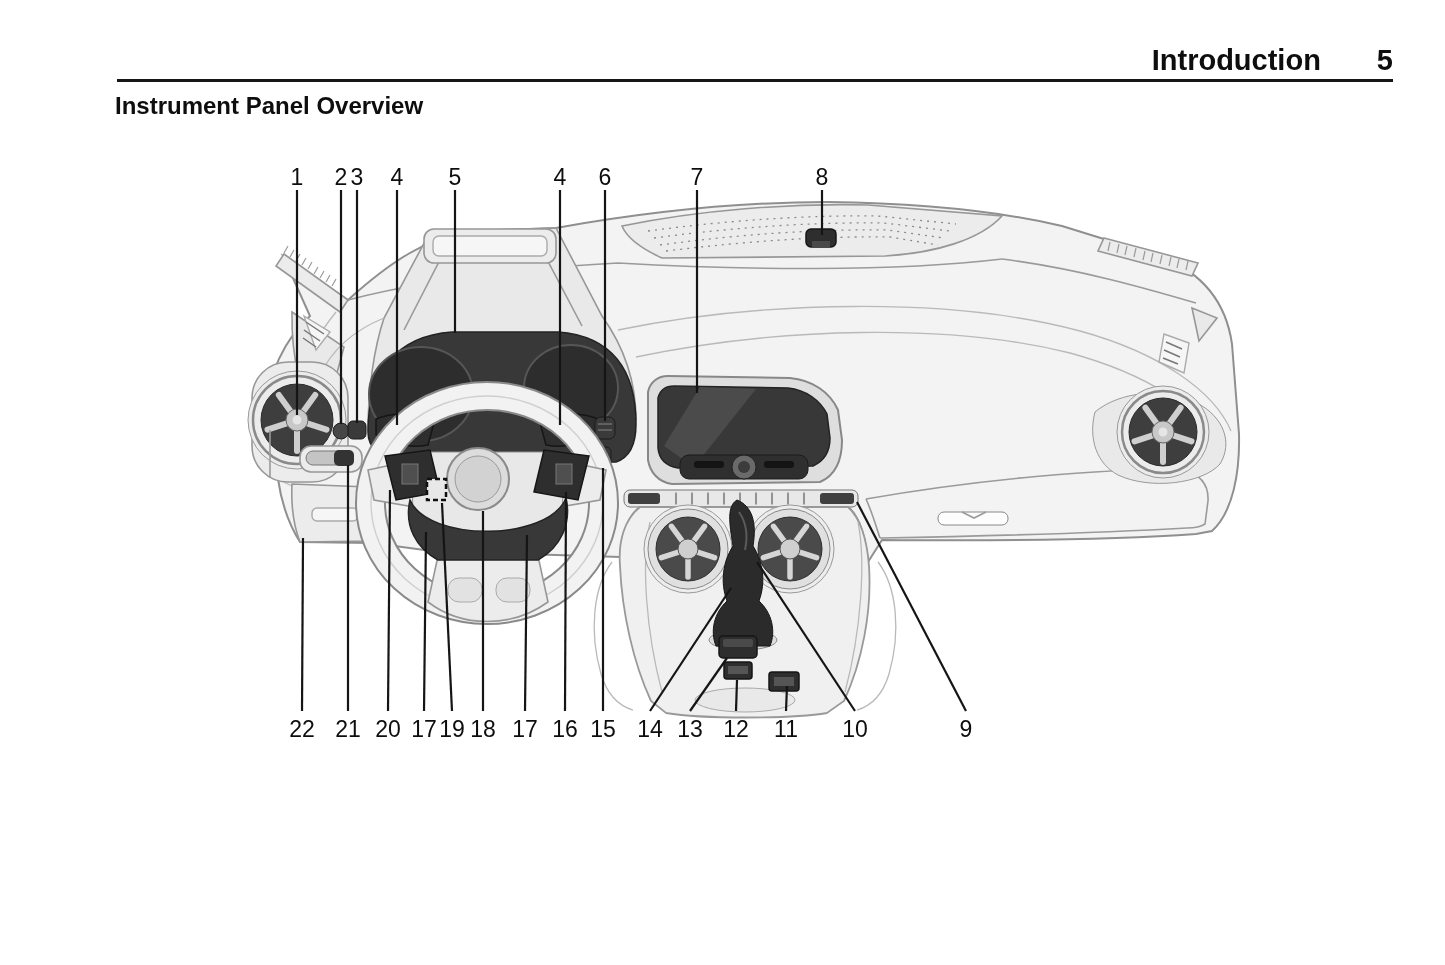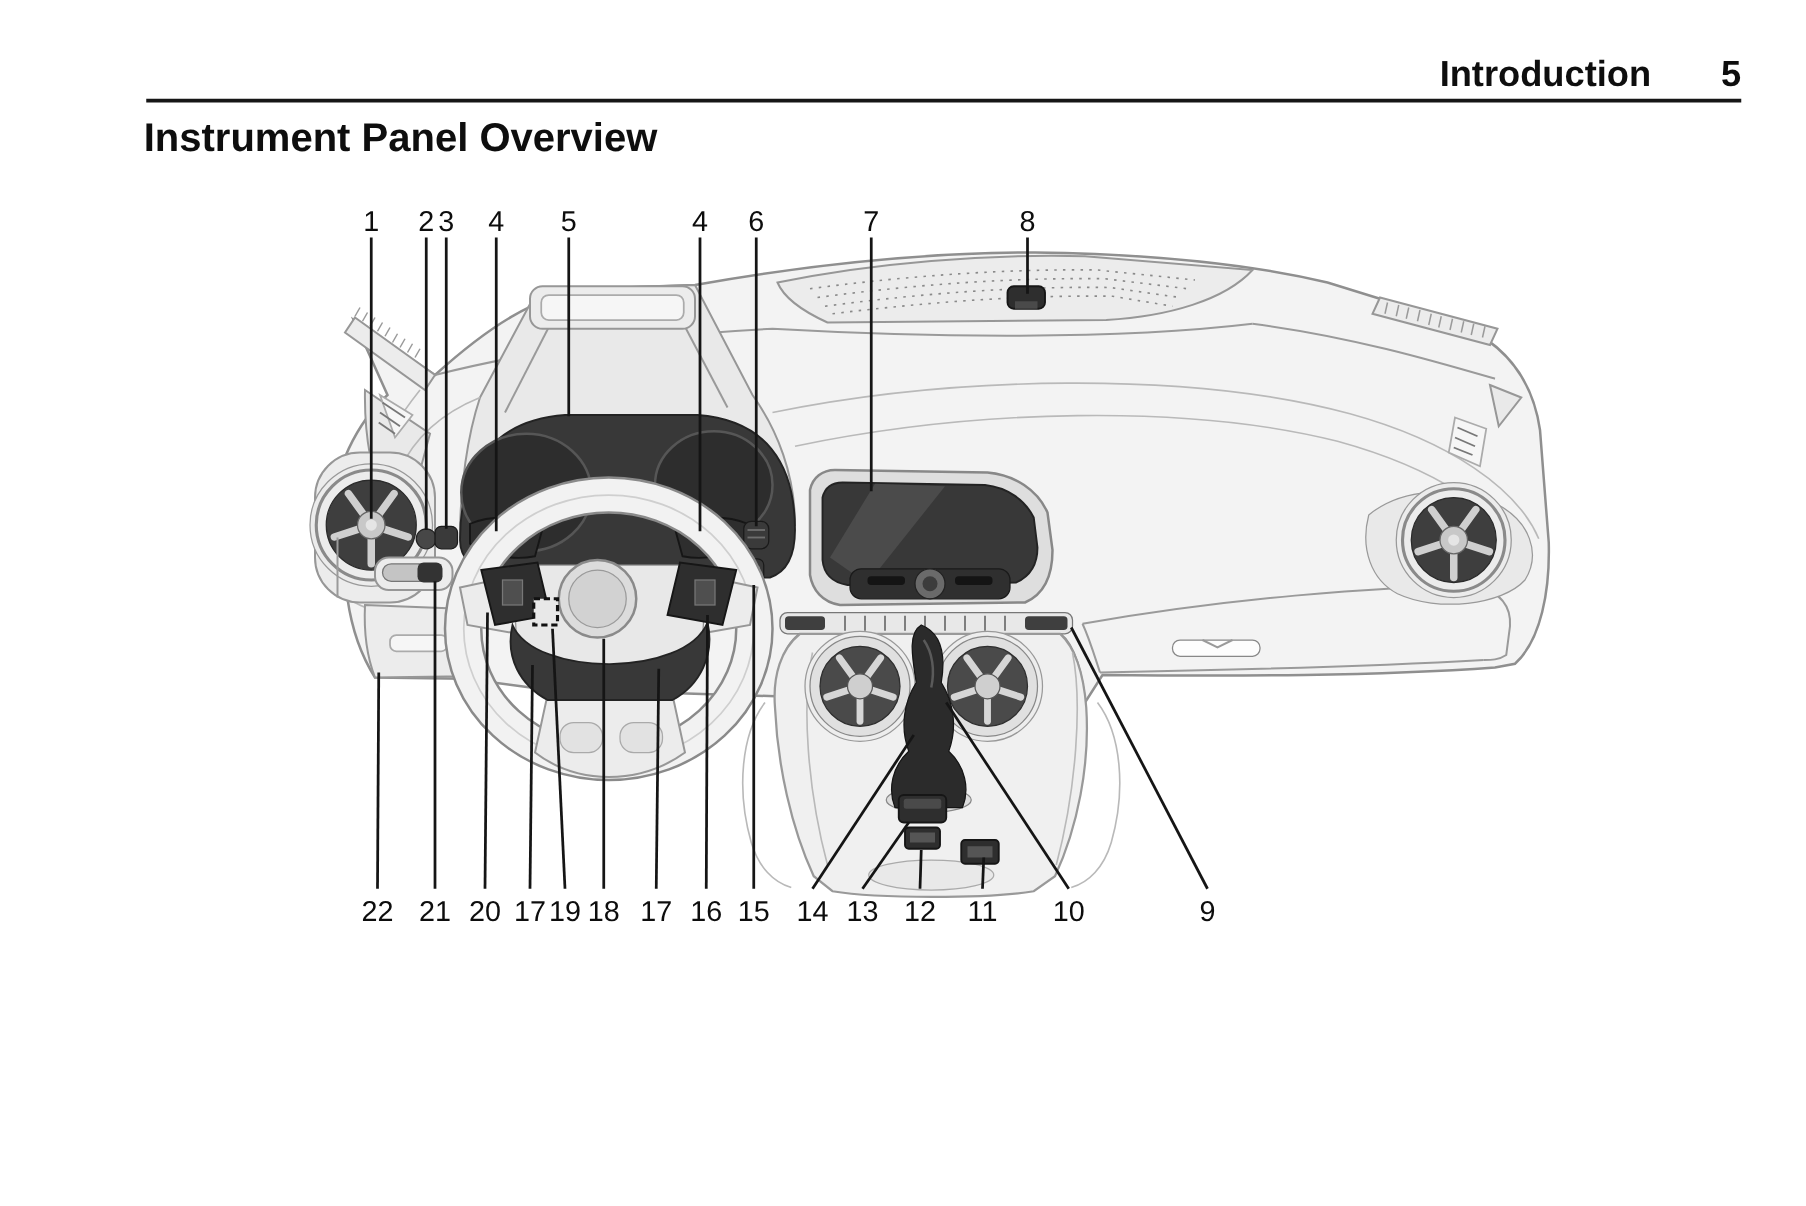--- a/index.html
+++ b/index.html
@@ -2,21 +2,21 @@
 <html><head>
 <meta charset="utf-8">
 <style>
   html,body{margin:0;padding:0;background:#ffffff;}
   body{width:1445px;height:965px;position:relative;overflow:hidden;
        font-family:"Liberation Sans","DejaVu Sans",sans-serif;color:#0e0e0e;}
   .page-header{position:absolute;top:44px;left:115px;right:52px;
        display:flex;justify-content:flex-end;align-items:flex-end;gap:56px;
        font-size:29px;font-weight:700;}
   .header-rule{position:absolute;left:117px;right:52px;top:79px;height:3px;background:#161616;}
-  .page-title{position:absolute;left:115px;top:92px;margin:0;font-size:32px;font-weight:700;}
+  .page-title{position:absolute;left:115px;top:92px;margin:0;font-size:24px;font-weight:700;}
   .figure-wrap{position:absolute;left:0;top:0;width:1445px;height:965px;}
 
   
   .body-shape{fill:#f3f3f3;stroke:#8f8f8f;stroke-width:2;}
   .panel{fill:#ececec;stroke:#979797;stroke-width:1.6;}
   .panel2{fill:#e9e9e9;stroke:#979797;stroke-width:1.6;}
   .lite{fill:#f6f6f6;stroke:#ababab;stroke-width:1.4;}
   .ln{fill:none;stroke:#9a9a9a;stroke-width:1.6;}
   .faint{fill:none;stroke:#b9b9b9;stroke-width:1.3;}
   .dark{fill:#383838;stroke:#232323;stroke-width:1.5;}

